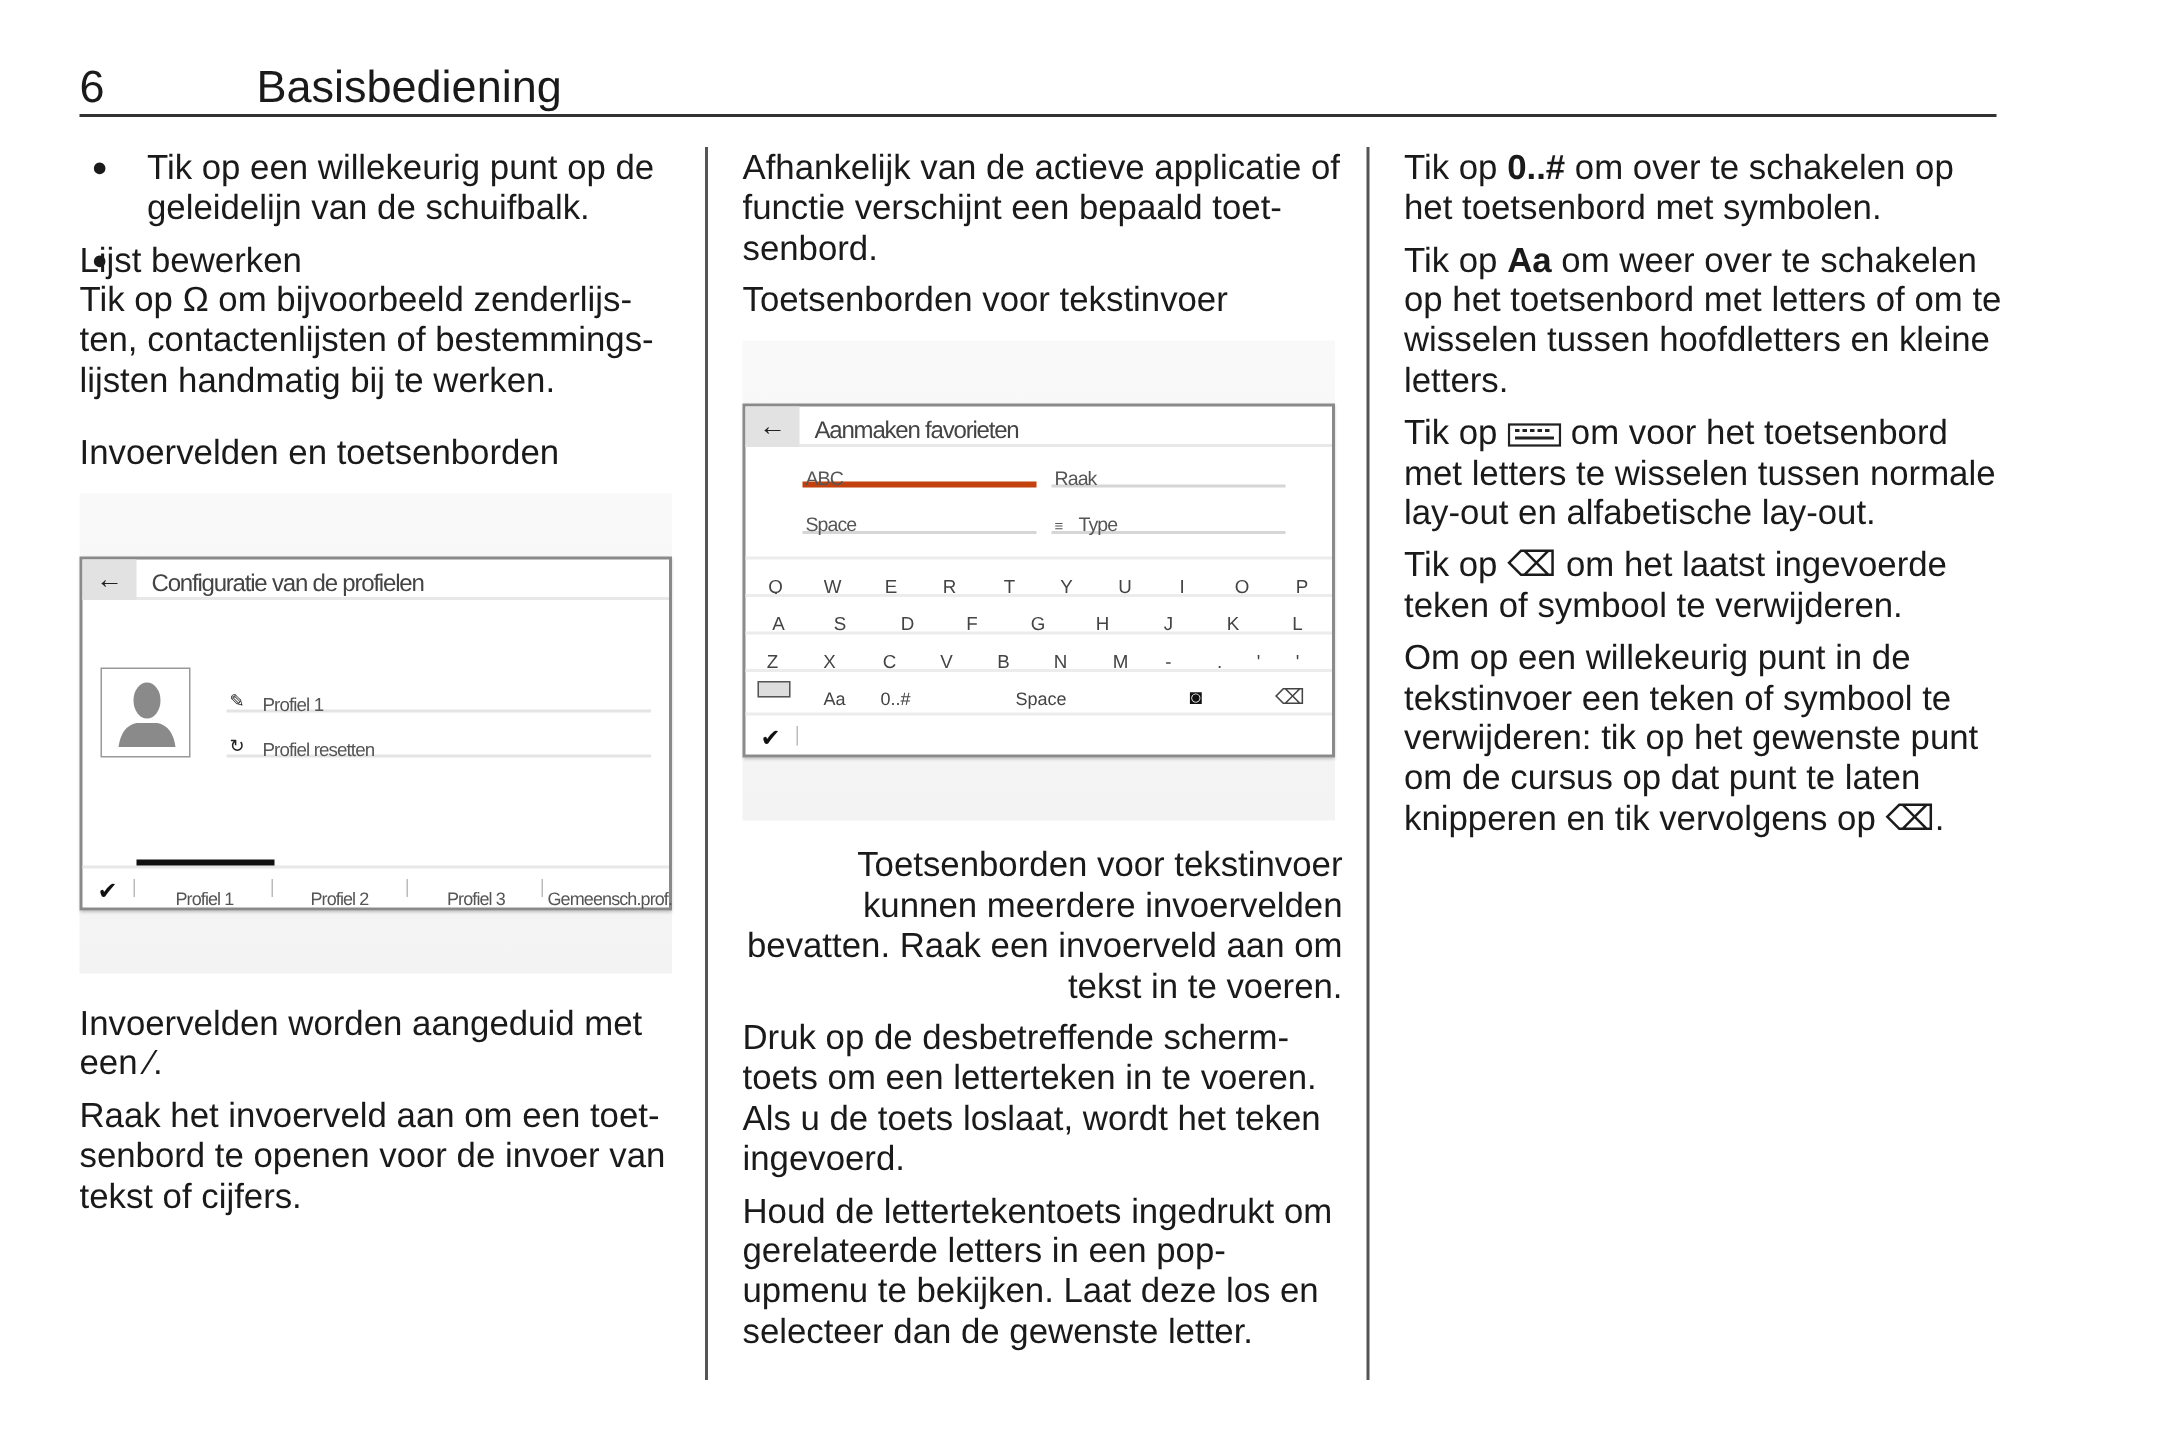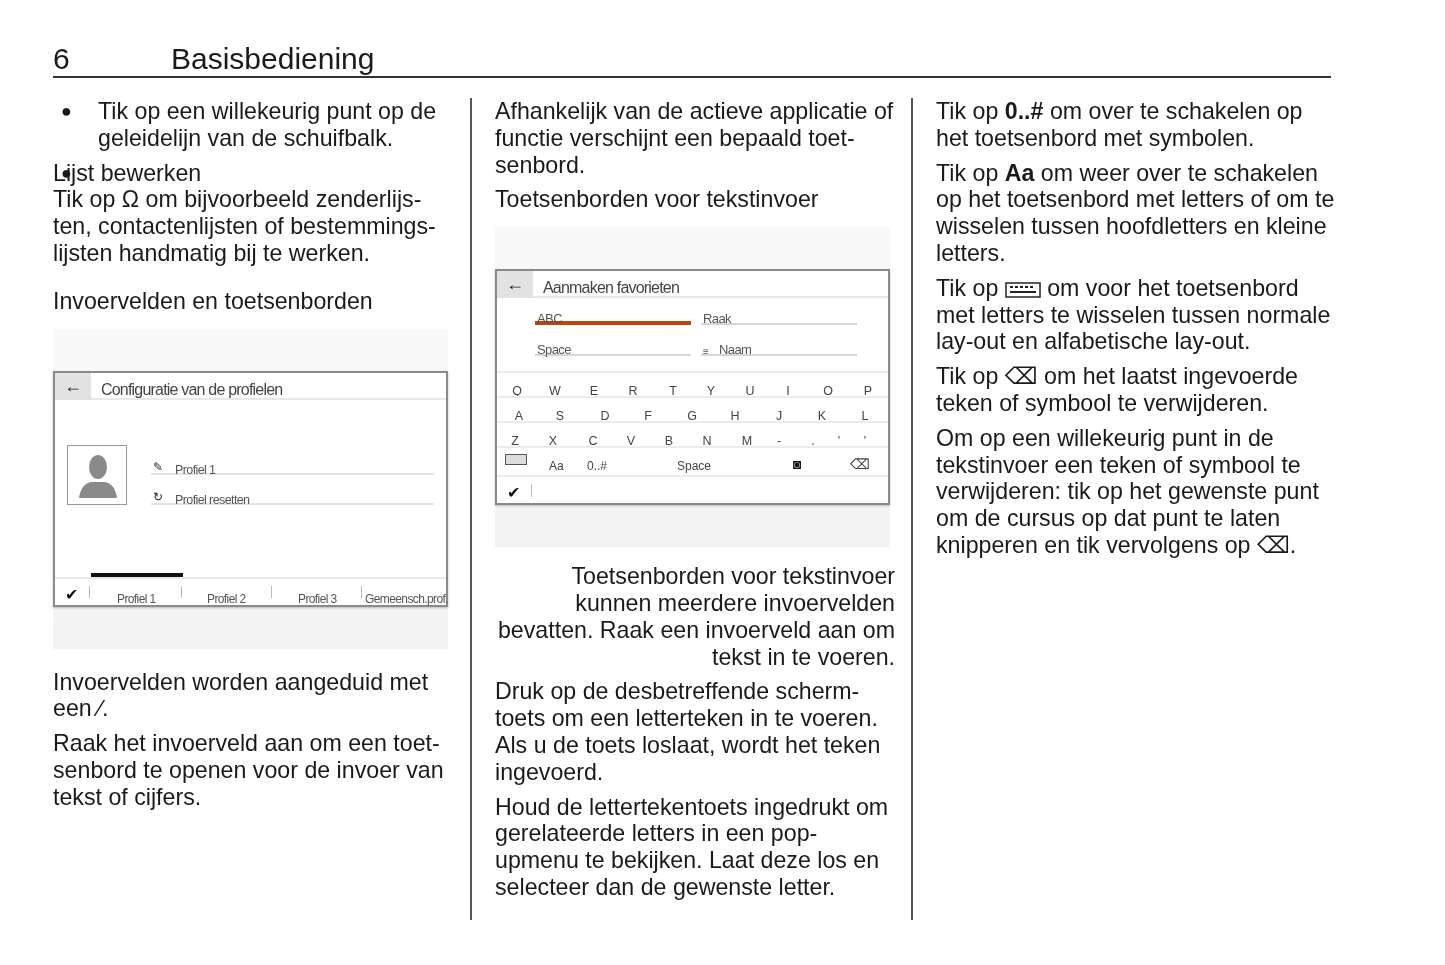--- a/index.html
+++ b/index.html
@@ -143,21 +143,21 @@
           <span>ABC</span>
         </div>
       <div class="field" style="left:204px; top:32px; width:156px;">
           <span>Raak</span>
         </div>
       <div class="field" style="left:38px; top:63px; width:156px;">
           <span>Space</span>
         </div>
       <div class="field" style="left:204px; top:63px; width:156px;">
         <span style="font-size:10px; top:5px;">≡</span>
-        <span style="left:18px;">Naam</span>
+        <span style="left:18px;">Type</span>
       </div>
 
       <div class="krow" style="top:100px;" id="row0">
           <span class="key" style="left: 20px;">Q</span>
           <span class="key" style="left: 58px;">W</span>
           <span class="key" style="left: 97px;">E</span>
           <span class="key" style="left: 136px;">R</span>
           <span class="key" style="left: 176px;">T</span>
           <span class="key" style="left: 214px;">Y</span>
           <span class="key" style="left: 253px;">U</span>

